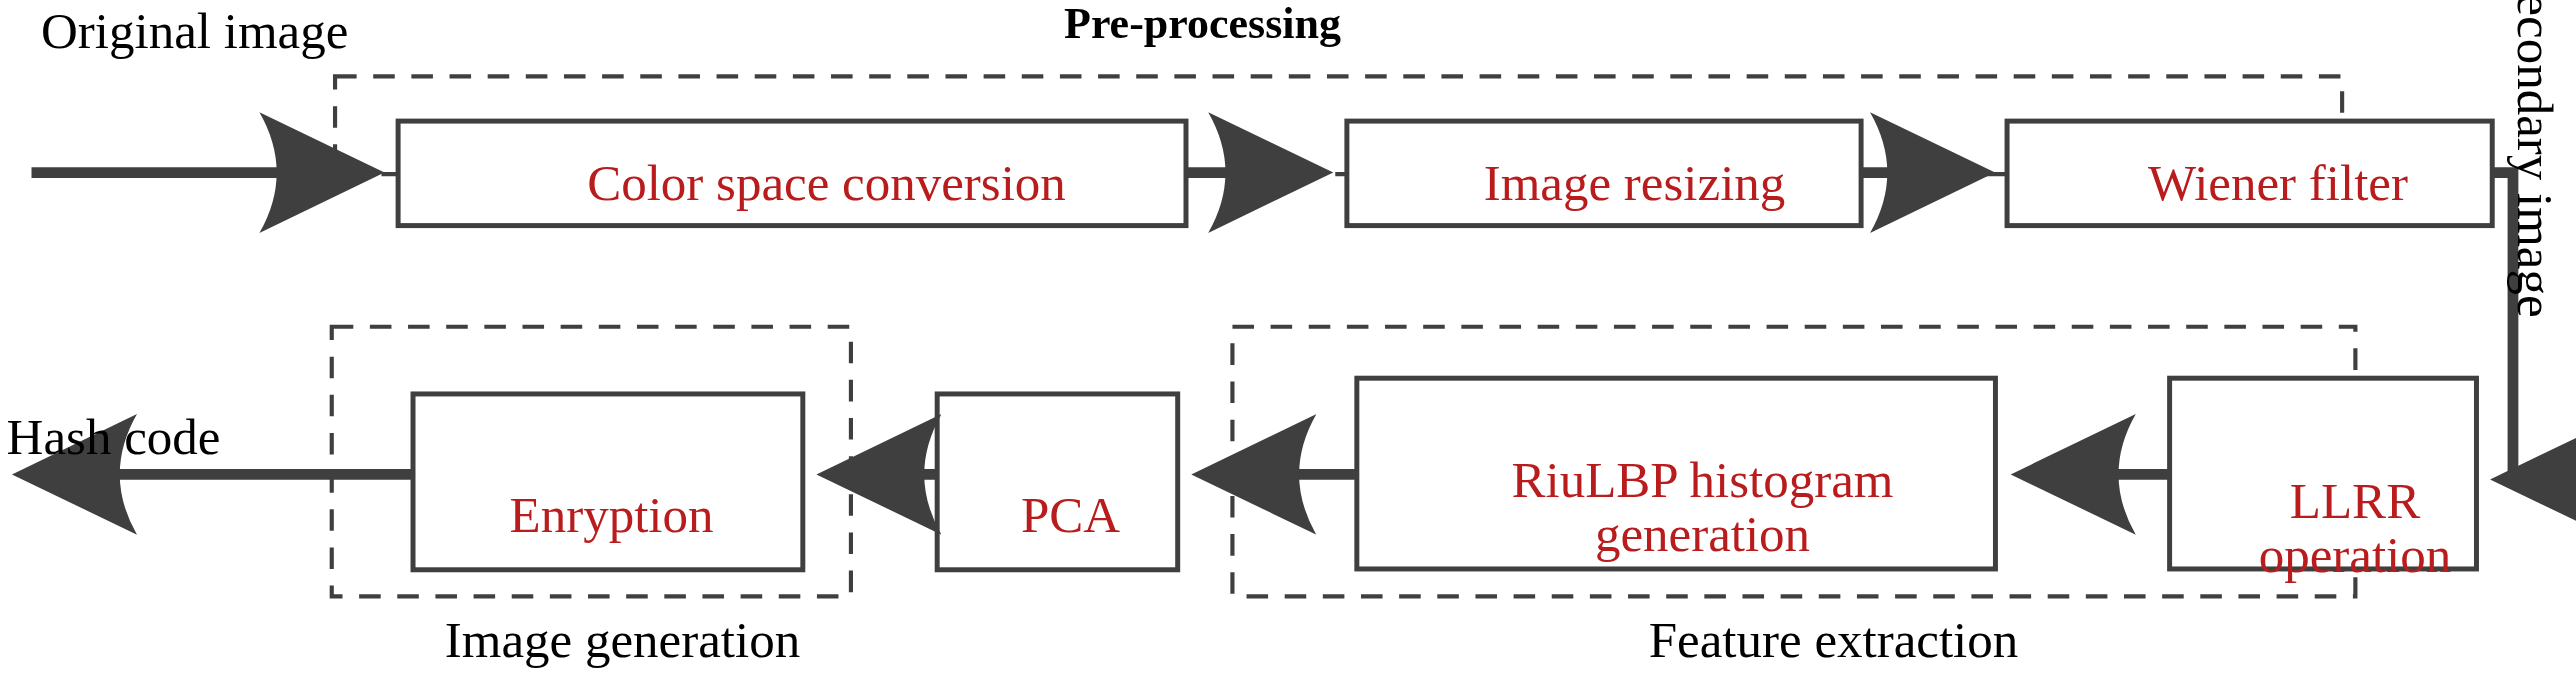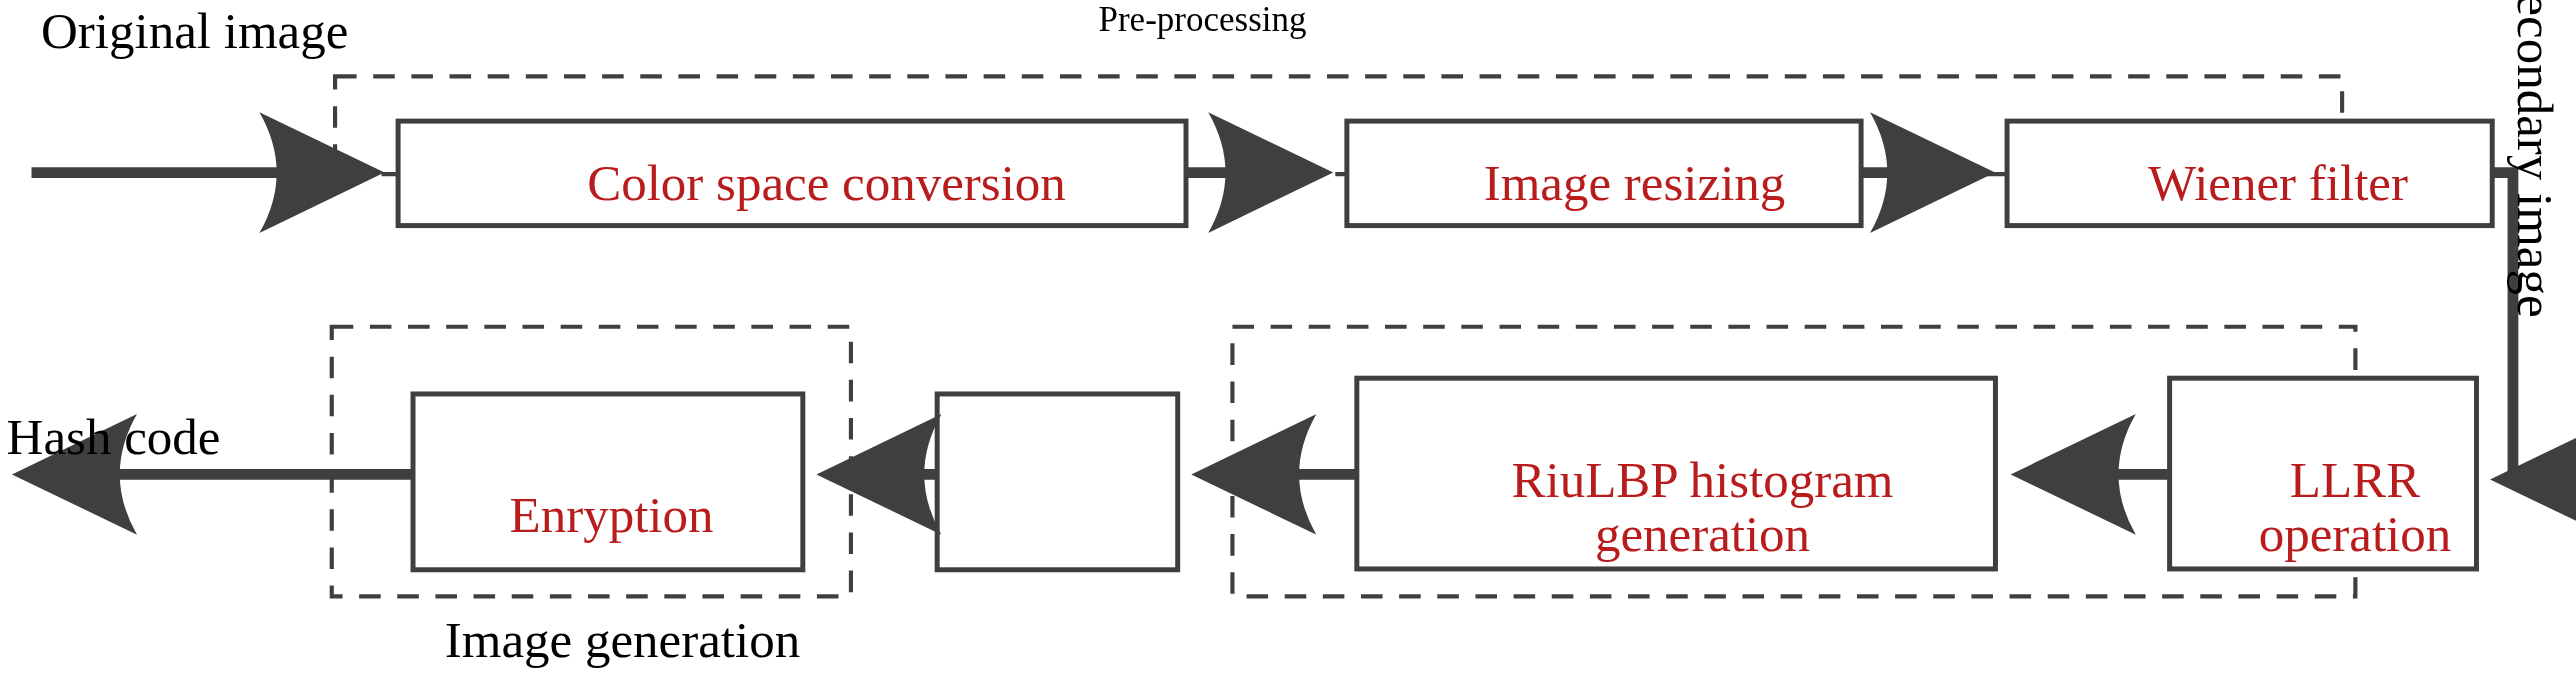--- a/index.html
+++ b/index.html
@@ -84,34 +84,36 @@
 
   <div class="lbl" style="left:41px; top:5px; width:241px; text-align:center; font-size:51px;">Original
 image</div>
 
   <div class="lbl vert" style="left:2365px; top:109px; width:340px; text-align:center; font-size:51px;
               transform:rotate(90deg); transform-origin:50% 50%;">Secondary
 image</div>
 
   <div class="lbl" style="left:6.6px; top:411px; width:348px; text-align:left; font-size:51px;">Hash code</div>
 
-  <div class="lbl" style="left:929px; top:1.7px; width:547px; text-align:center; font-size:35px;">Pre-processing</div>
+  <div class="lbl" style="left:929px; top:1.7px; width:547px; text-align:center; font-size:44px;font-weight:bold;">Pre-processing</div>
 
   <div class="lbl" style="left:332px; top:614px; width:581px; text-align:center; font-size:51px;">Image generation</div>
 
+  <div class="lbl" style="left:1543px; top:614px; width:581px; text-align:center; font-size:51px;">Feature extraction</div>
 
   <div class="box-text" style="left:432px; top:131px; width:789px; height:106px; font-size:51px;">Color space conversion</div>
 
   <div class="box-text" style="left:2035px; top:131px; width:486px; height:106px; font-size:51px;">Wiener filter</div>
 
   <div class="box-text" style="left:1378px; top:131px; width:513px; height:106px; font-size:51px;">Image resizing</div>
 
-  <div class="box-text" style="left:2201px; top:395px; width:308px; height:225px; font-size:51px;">LLRR
+  <div class="box-text" style="left:2201px; top:416px; width:308px; height:225px; font-size:51px;">LLRR
 operation</div>
 
   <div class="box-text" style="left:1382px; top:395px; width:641px; height:225px; font-size:51px;">RiuLBP histogram
 generation</div>
 
+  <div class="box-text" style="left:950px; top:411px; width:241px; height:209px; font-size:51px;">PCA</div>
 
   <div class="box-text" style="left:416px; top:411px; width:391px; height:209px; font-size:51px;">Enryption</div>
 
 </div>
 
 
 </body></html>

